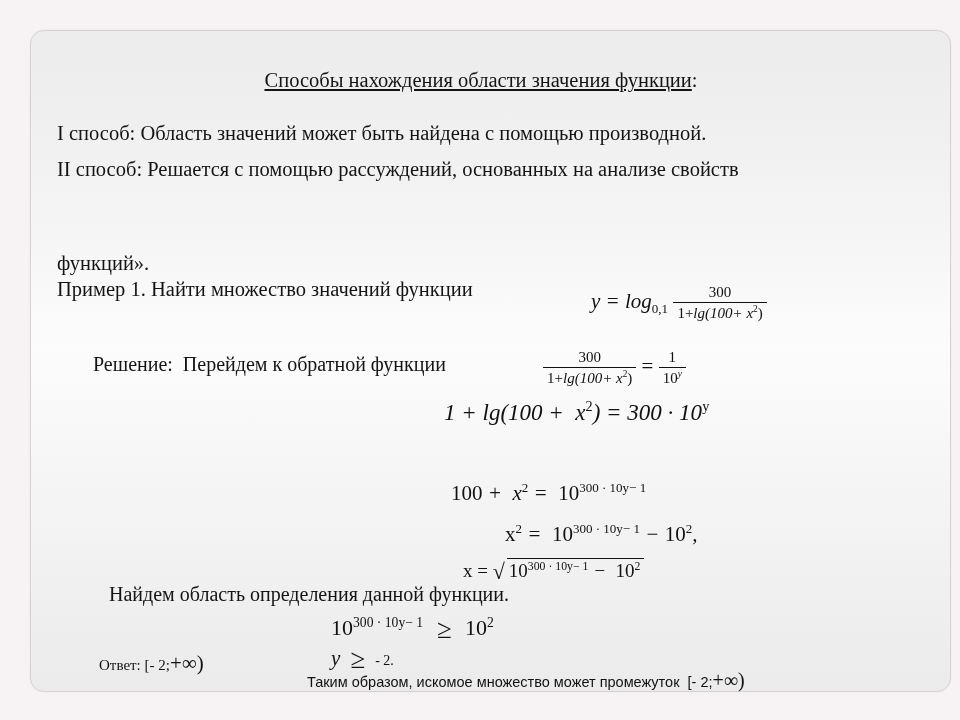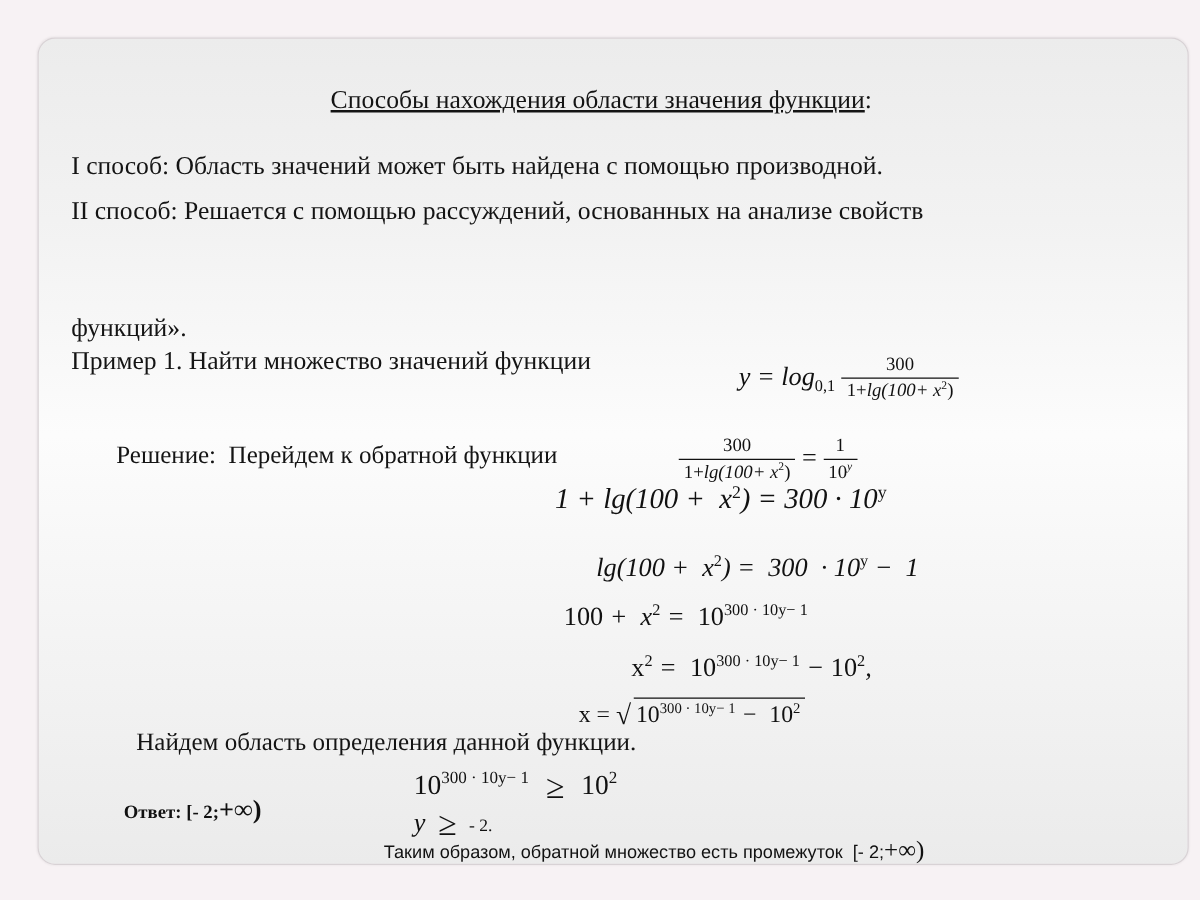--- a/index.html
+++ b/index.html
@@ -114,21 +114,21 @@
     top: 318px;
     font-size: 21px;
   }
 
   .eq {
     position: absolute;
     font-size: 22px;
     color: #111;
     white-space: nowrap;
   }
-  .eq1 { left: 413px; top: 355px; font-size: 23px; }
+  .eq1 { left: 413px; top: 367px; font-size: 23px; }
   .eq2 { left: 446px; top: 410px; font-size: 21px; }
   .eq3 { left: 420px; top: 449px; font-size: 21px; }
   .eq4 { left: 474px; top: 490px; font-size: 21px; }
   .eq5 { left: 432px; top: 527px; font-size: 19px; }
 
   .sqrt {
     display: inline-block;
     border-top: 1.4px solid #111;
     padding: 1px 4px 0 2px;
     margin-left: 2px;
@@ -163,25 +163,24 @@
     vertical-align: -3px;
     margin: 0 10px;
   }
   .eq7 .small {
     font-size: 14px;
     font-style: normal;
   }
   .answer {
     position: absolute;
     left: 68px;
-    top: 604px;
+    top: 620px;
     font-size: 15px;
     color: #111;
     white-space: nowrap;
-    font-weight: bold;
   }
   .answer .inf { font-size: 21px; }
   .conclusion {
     position: absolute;
     left: 276px;
     top: 638px;
     font-family: "Liberation Sans", sans-serif;
     font-size: 14.5px;
     color: #111;
     white-space: nowrap;
@@ -230,23 +229,20 @@
       <span class="frac">
         <span class="num">1</span>
         <span class="den"><span>10</span><sup class="it">y</sup></span>
       </span>
     </div>
 
     <div class="eq eq1 math">
       1 + <span class="nowrap">lg</span>(100 + &nbsp;x<sup>2</sup>) = 300 · 10<sup class="it">y</sup>
     </div>
 
-    <div class="eq eq2 math">
-      lg(100 + &nbsp;x<sup>2</sup>) =&nbsp; 300&nbsp; · 10<sup class="it">y</sup> −&nbsp; 1
-    </div>
 
     <div class="eq eq3 math">
       <span class="upr">100</span> + &nbsp;x<sup>2</sup> =&nbsp; <span class="upr">10</span><sup><span class="upr">300</span> · <span class="upr">10</span><span class="it">y</span>− <span class="upr">1</span></sup>
     </div>
 
     <div class="eq eq4 math">
       <span class="upr">x</span><sup>2</sup> =&nbsp; <span class="upr">10</span><sup><span class="upr">300</span> · <span class="upr">10</span><span class="it">y</span>− <span class="upr">1</span></sup> − <span class="upr">10</span><sup>2</sup>,
     </div>
 
     <div class="eq eq5 math">
@@ -264,17 +260,17 @@
 
     <div class="eq7 math">
       <span class="it">y</span><span class="ge">≥</span><span class="small">- 2.</span>
     </div>
 
     <div class="answer">
       <span>Ответ:</span>&nbsp;<span>[- 2;</span><span class="inf">+∞)</span>
     </div>
 
     <div class="conclusion">
-      <span>Таким образом, обратной множество есть промежуток</span>&nbsp;&nbsp;<span>[- 2;</span><span class="inf">+∞)</span>
+      <span>Таким образом, искомое множество может промежуток</span>&nbsp;&nbsp;<span>[- 2;</span><span class="inf">+∞)</span>
     </div>
 
   </div>
 </div>
 
 </body></html>

